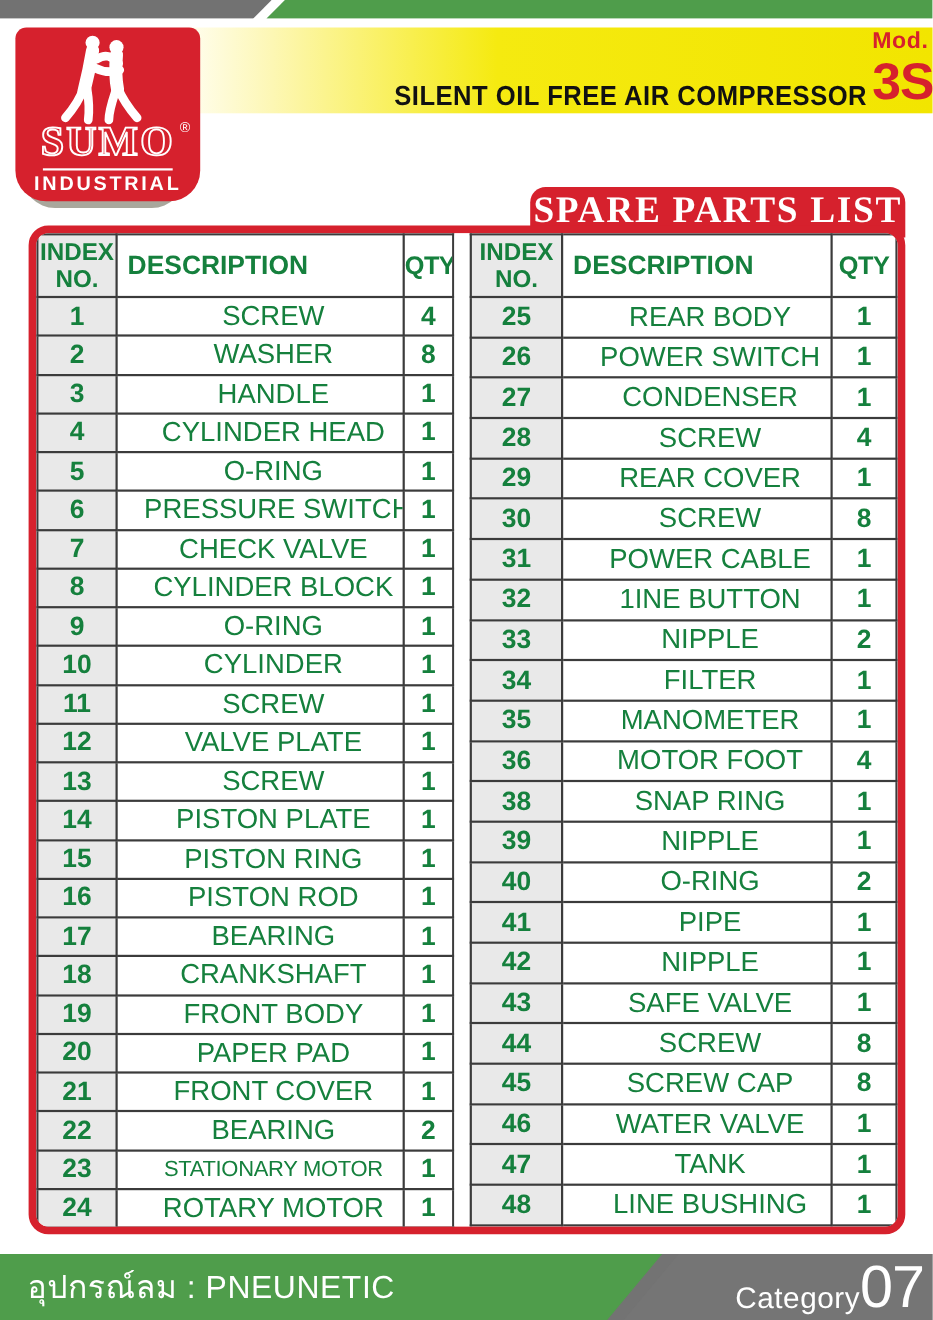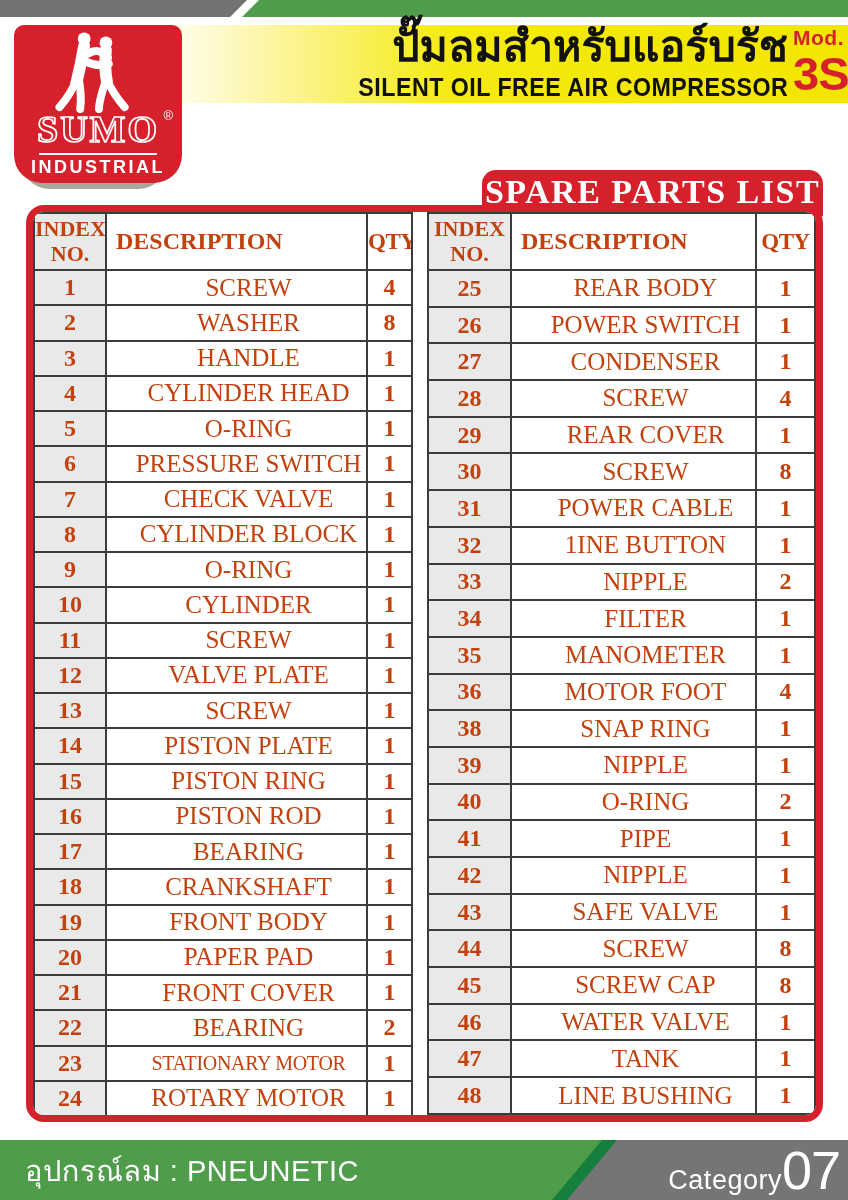--- a/index.html
+++ b/index.html
@@ -42,56 +42,55 @@
             border-radius:14px 14px 0 0; text-align:center; }
   .banner span { font-family:"Liberation Serif", serif; font-weight:bold; font-size:34px; color:#fff;
                  letter-spacing:1.5px; line-height:44px; }
 
   
   .table-wrap { position:absolute; left:26px; top:205px; width:797px; height:917px;
                 border:7px solid #d6212d; border-radius:18px; background:#fff; overflow:hidden;
                 display:flex; }
   .gutter { width:18px; height:100%; background:#fff; }
   table.parts { border-collapse:collapse; table-layout:fixed; height:903px;
-                font-family:Liberation Serif, serif; color:#c2410c; }
+                font-family:Liberation Sans, sans-serif; color:#15803d; }
   table.parts-left  { width:378px; }
   table.parts-right { width:387px; }
   table.parts th, table.parts td { border:2px solid #3b3b3b; overflow:hidden; white-space:nowrap; }
   tr.hdr { height:57px; }
   table.parts tbody tr { height:35.25px; }
   th.col-index { background:#e9e9e9; font-size:22px; font-weight:bold; line-height:1.1; text-align:center; }
   th.col-desc  { font-size:24px; font-weight:bold; text-align:left; padding-left:9px;margin-left:36px; }
   th.col-qty   { font-size:23px; font-weight:bold; text-align:center; letter-spacing:-0.5px; }
   td.col-index { background:#e9e9e9; font-size:24px; font-weight:bold; text-align:center; }
   td.col-desc  { font-size:25px; text-align:center; padding-left:24px; }
   td.col-desc.condensed { font-size:20px; letter-spacing:-0.3px; }
   td.col-qty   { font-size:24px; font-weight:bold; text-align:center; }
 
   
-  .footer { position:absolute; left:0; top:1140px; width:848px; height:60px; background:#15803d; }
+  .footer { position:absolute; left:0; top:1140px; width:848px; height:60px; background:#737373; }
   .footer-green { position:absolute; left:0; top:0; width:620px; height:60px; background:#4f9d4b;
                   clip-path:polygon(0 0, 602px 0, 552px 60px, 0 60px); }
   .footer-gray  { position:absolute; left:0; top:0; width:848px; height:60px; background:#757575;
                   clip-path:polygon(617px 0, 848px 0, 848px 60px, 567px 60px); }
   .footer-left  { position:absolute; left:25px; top:0; height:60px; line-height:62px; color:#fff;
                   font-size:29px; letter-spacing:0.5px; }
   .footer-cat   { position:absolute; right:8px; bottom:4px; color:#fff; display:flex; align-items:flex-end; }
   .cat-label { font-size:27px; letter-spacing:0.5px; }
   .cat-num   { font-size:54px; letter-spacing:-1px; line-height:0.95; }
 </style>
 </head>
 <body>
 
 <div class="page">
 
   <div class="topbar-gray"></div>
   <div class="topbar-green"></div>
 
   <div class="yellow-band"></div>
-  <div class="title-thai">ปั๊มลมสำหรับแอร์บรัช</div>
   <div class="title-eng">SILENT OIL FREE AIR COMPRESSOR</div>
   <div class="model-block">
     <div class="model-label">Mod.</div>
     <div class="model-code">3SO</div>
   </div>
 
   <div class="logo-shadow"></div>
   <div class="logo-box">
     <svg class="wrestlers" viewBox="0 0 100 85" xmlns="http://www.w3.org/2000/svg">
       <g fill="none" stroke="#ffffff" stroke-linecap="round">

